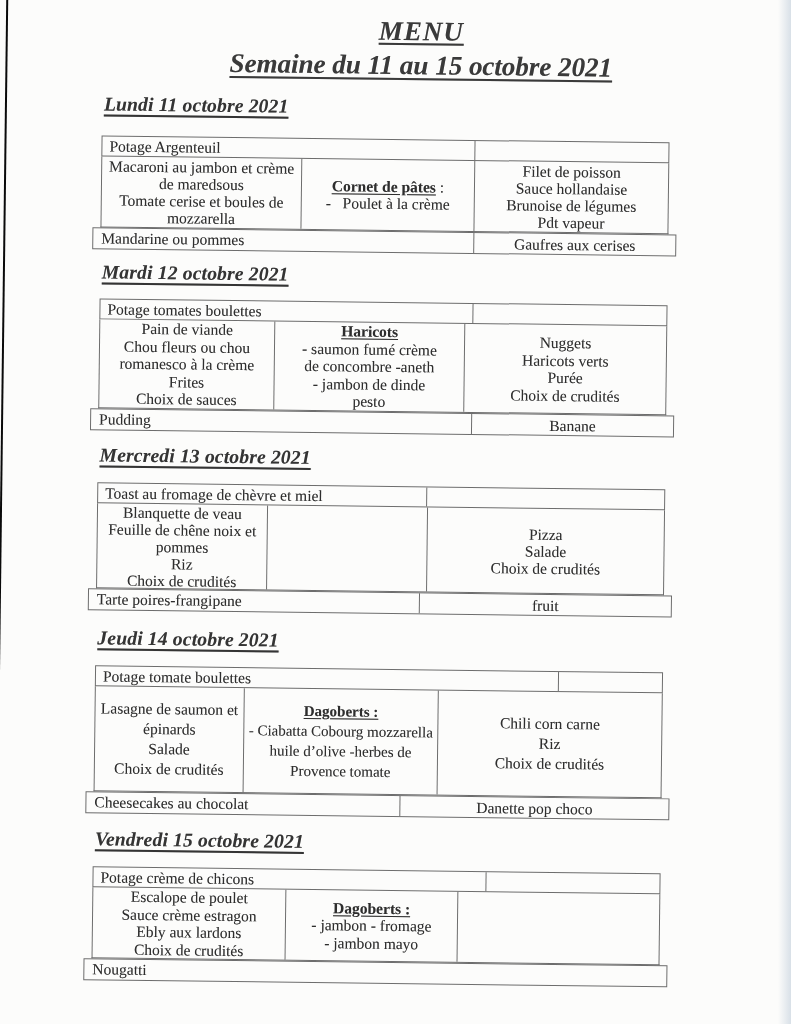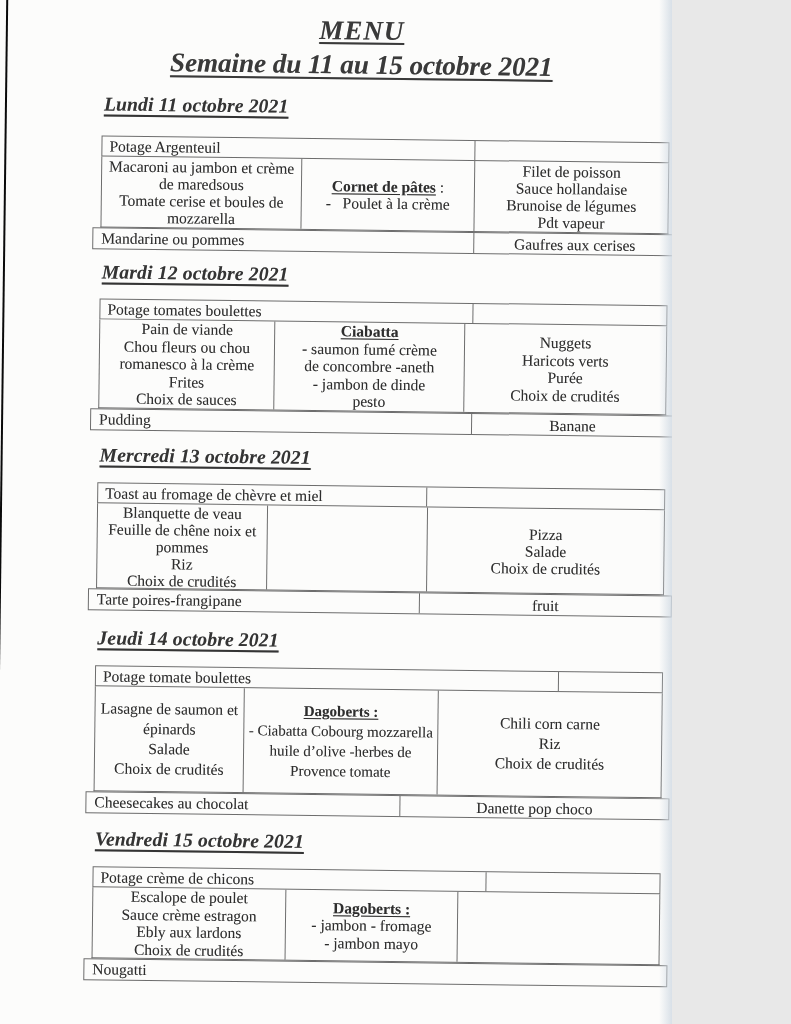--- a/index.html
+++ b/index.html
@@ -1,19 +1,19 @@
 <!DOCTYPE html>
 <html><head>
 <meta charset="utf-8">
 <style>
   * { box-sizing: border-box; margin: 0; padding: 0; }
   html,body { width: 791px; height: 1024px; }
   body { font-family: "Liberation Serif", "DejaVu Serif", serif; background:#e8e8e8; }
   .page {
-    position: relative; width: 672px; height: 1024px; overflow: hidden;
+    position: relative; width: 791px; height: 1024px; overflow: hidden;
     background: #fcfcfb; color:#2e2e2e;
   }
   .sheet {
     position: absolute; inset: 0;
     transform: rotate(0.7deg);
     transform-origin: 395px 512px;
     text-shadow: 0 0 0.6px rgba(60,60,60,0.35);
   }
   
   .edge-left {
@@ -134,21 +134,21 @@
           <div class="soup-cell">Potage tomates boulettes</div>
           <div class="soup-side"></div>
         </div>
         <div class="row-main">
           <div class="cell c1">Pain de viande
 Chou fleurs ou chou
 romanesco à la crème
 Frites
 Choix de sauces</div>
           <div class="cell c2">
-            <div><span class="c2-title">Ciabatta</span><span></span></div>
+            <div><span class="c2-title">Haricots</span><span></span></div>
             <div class="c2-items">- saumon fumé crème
 de concombre -aneth
 - jambon de dinde
 pesto</div>
           </div>
           <div class="cell c3">Nuggets
 Haricots verts
 Purée
 Choix de crudités</div>
         </div>

